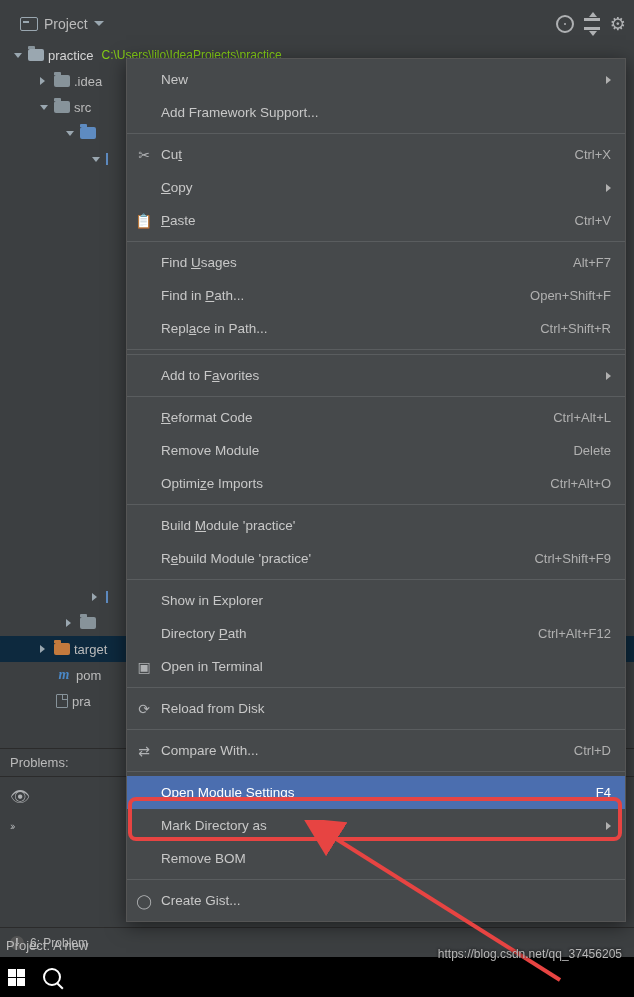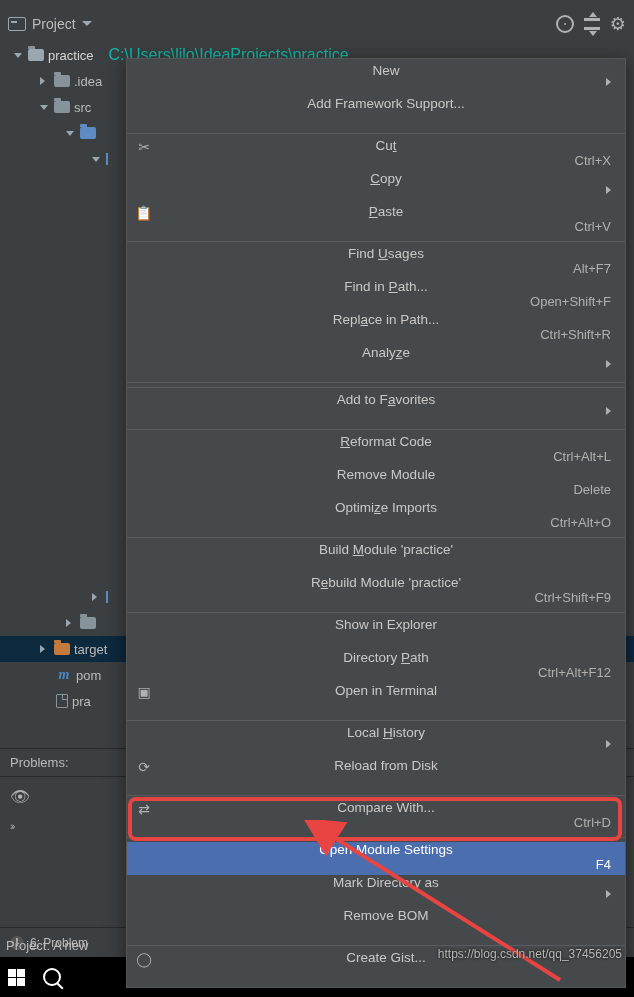--- a/index.html
+++ b/index.html
@@ -14,20 +14,21 @@
     position: relative;
   }
   .topbar {
     height: 48px;
     display: flex;
     align-items: center;
     padding: 0 8px;
     border-bottom: 1px solid #2b2b2b;
     background: #3c3f41;
     justify-content: space-between;
+    margin-left: 12px;
   }
   .topbar-left { display: flex; align-items: center; gap: 6px; }
   .topbar-right { display: flex; align-items: center; gap: 10px; }
   .proj-icon {
     width: 18px; height: 14px;
     border: 1px solid #9aa7b0; border-radius: 2px;
     display: inline-block; position: relative;
   }
   .proj-icon::after { content:""; position:absolute; top:3px; left:2px; width:6px; height:2px; background:#9aa7b0; }
   .dropdown-caret {
@@ -77,21 +78,21 @@
   .folder-icon.open{background:#9aa7b0;}
   .folder-icon.src{background:#5e8bc1;}
   .folder-icon.src::before{background:#5e8bc1;}
   .folder-icon.orange{background:#c47a3d;}
   .folder-icon.orange::before{background:#c47a3d;}
   .m-icon{width:16px;height:14px;display:flex;align-items:center;justify-content:center;font-family:serif;font-weight:bold;font-style:italic;color:#4a88c7;font-size:14px;flex-shrink:0;}
   .file-icon{width:12px;height:14px;border:1px solid #87939a;border-radius:1px;flex-shrink:0;position:relative;}
   .file-icon::after{content:"";position:absolute;top:0;right:0;width:4px;height:4px;background:#3c3f41;border-left:1px solid #87939a;border-bottom:1px solid #87939a;}
   .tree-label{color:#bbbbbb;font-size:13px;}
   .tree-label.bold{font-weight:normal;color:#d4d4d4;}
-  .tree-path{color:#14b8a6;font-size:16px;margin-left:11px;}
+  .tree-path{color:#84cc16;font-size:12px;margin-left:4px;}
   .row-selected{background:#0d293e;}
   .problems-panel{
     position:absolute;left:0;right:0;height:140px;bottom:58px;
     border-top:1px solid #2b2b2b;background:#3c3f41;
   }
   .problems-header{padding:6px 10px;color:#bbbbbb;font-size:13px;border-bottom:1px solid #2b2b2b;}
   .problems-body{padding:10px;display:flex;flex-direction:column;gap:14px;}
   .eye-icon{font-size:16px;color:#afb1b3;}
   .chevrons{font-size:11px;color:#afb1b3;letter-spacing:-2px;}
   .status-bar{
@@ -117,21 +118,21 @@
     width:500px;
     background:#46494b;
     border:1px solid #555;
     box-shadow:0 4px 18px rgba(0,0,0,.5);
     padding:4px 0;
     z-index:5;
   }
   .menu-item{
     display:flex;align-items:center;
     height:33px;padding:0 14px 0 34px;
-    position:relative;color:#c8c8c8;font-size:13.5px;flex-direction:column;
+    position:relative;color:#c8c8c8;font-size:13.5px;
   }
   .menu-item .shortcut{margin-left:auto;color:#b0b0b0;font-size:13px;}
   .menu-item .sub-arrow{margin-left:auto;width:0;height:0;border-top:4px solid transparent;border-bottom:4px solid transparent;border-left:5px solid #b0b0b0;}
   .menu-item.selected{background:#4b6eaf;color:#fff;}
   .menu-item.selected .shortcut{color:#fff;}
   .menu-sep{height:1px;background:#5a5d5f;margin:4px 0;}
   .menu-icon{position:absolute;left:8px;width:18px;height:18px;display:flex;align-items:center;justify-content:center;color:#afb1b3;font-size:14px;}
   u{text-decoration:underline;}
 
   .highlight-box{
@@ -270,24 +271,20 @@
       <span class="shortcut">Alt+F7</span>
     </div>
   <div class="menu-item">
       <span>Find in <u>P</u>ath...</span>
       <span class="shortcut">Open+Shift+F</span>
     </div>
   <div class="menu-item">
       <span>Repl<u>a</u>ce in Path...</span>
       <span class="shortcut">Ctrl+Shift+R</span>
     </div>
-  <div class="menu-item">
-      <span>Analy<u>z</u>e</span>
-      <span class="sub-arrow"></span>
-    </div>
   <div class="menu-sep"></div>
   <div class="menu-sep"></div>
   <div class="menu-item">
       <span>Add to F<u>a</u>vorites</span>
       <span class="sub-arrow"></span>
     </div>
   <div class="menu-sep"></div>
   <div class="menu-item">
       <span><u>R</u>eformat Code</span>
       <span class="shortcut">Ctrl+Alt+L</span>
@@ -314,24 +311,20 @@
     </div>
   <div class="menu-item">
       <span>Directory <u>P</u>ath</span>
       <span class="shortcut">Ctrl+Alt+F12</span>
     </div>
   <div class="menu-item">
     <span class="menu-icon">▣</span>
     <span>Open in Terminal</span>
     </div>
   <div class="menu-sep"></div>
-  <div class="menu-item">
-      <span>Local <u>H</u>istory</span>
-      <span class="sub-arrow"></span>
-    </div>
   <div class="menu-item">
     <span class="menu-icon">⟳</span>
     <span>Reload from Disk</span>
     </div>
   <div class="menu-sep"></div>
   <div class="menu-item">
     <span class="menu-icon">⇄</span>
     <span>Compare With...</span>
       <span class="shortcut">Ctrl+D</span>
     </div>

